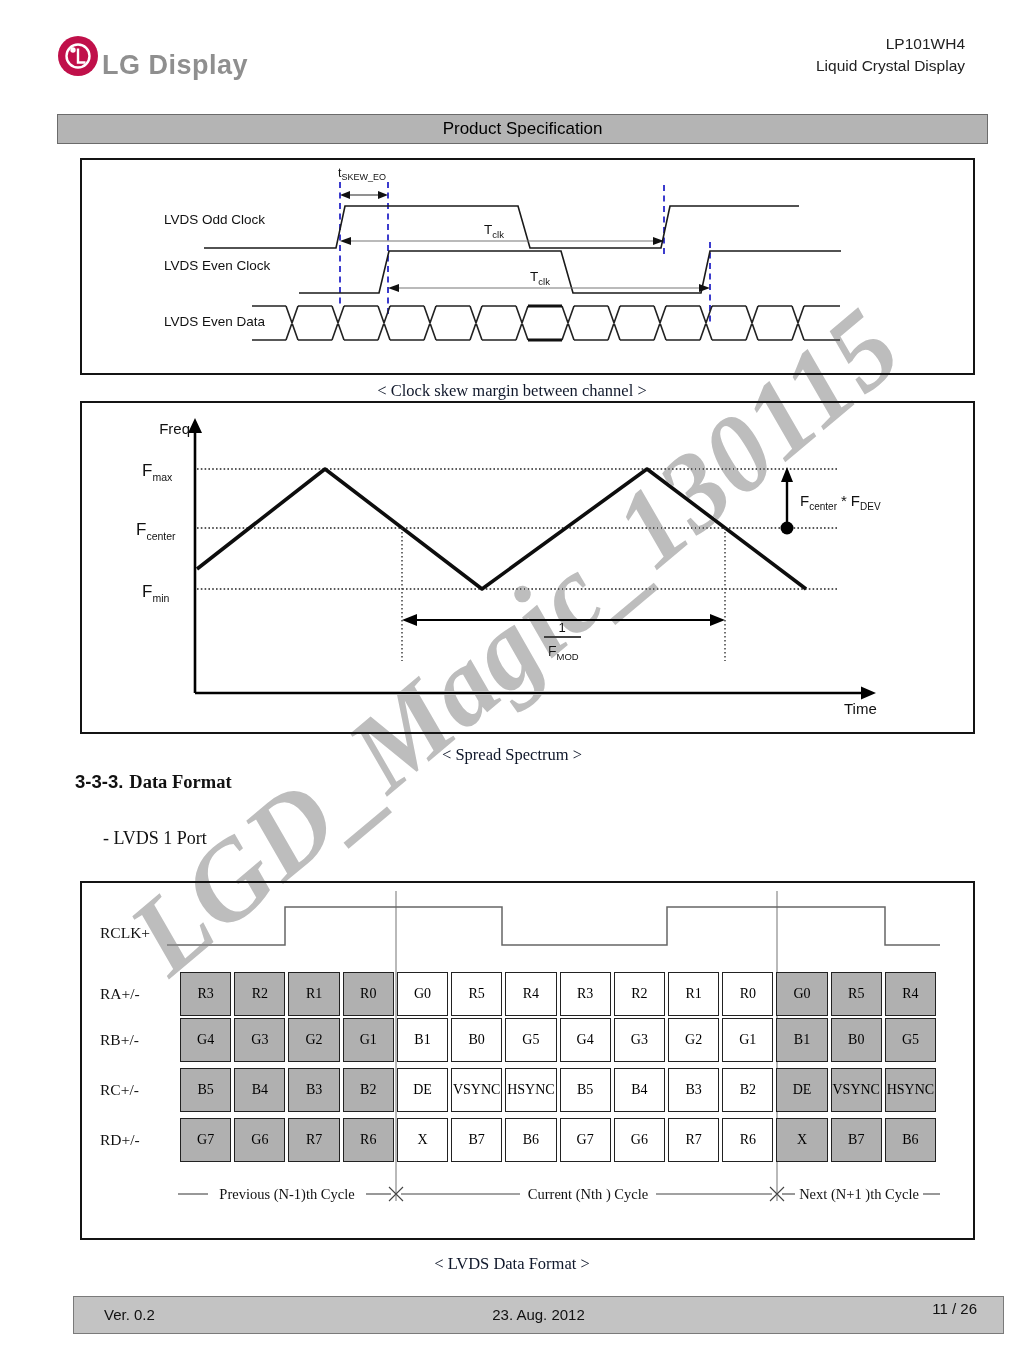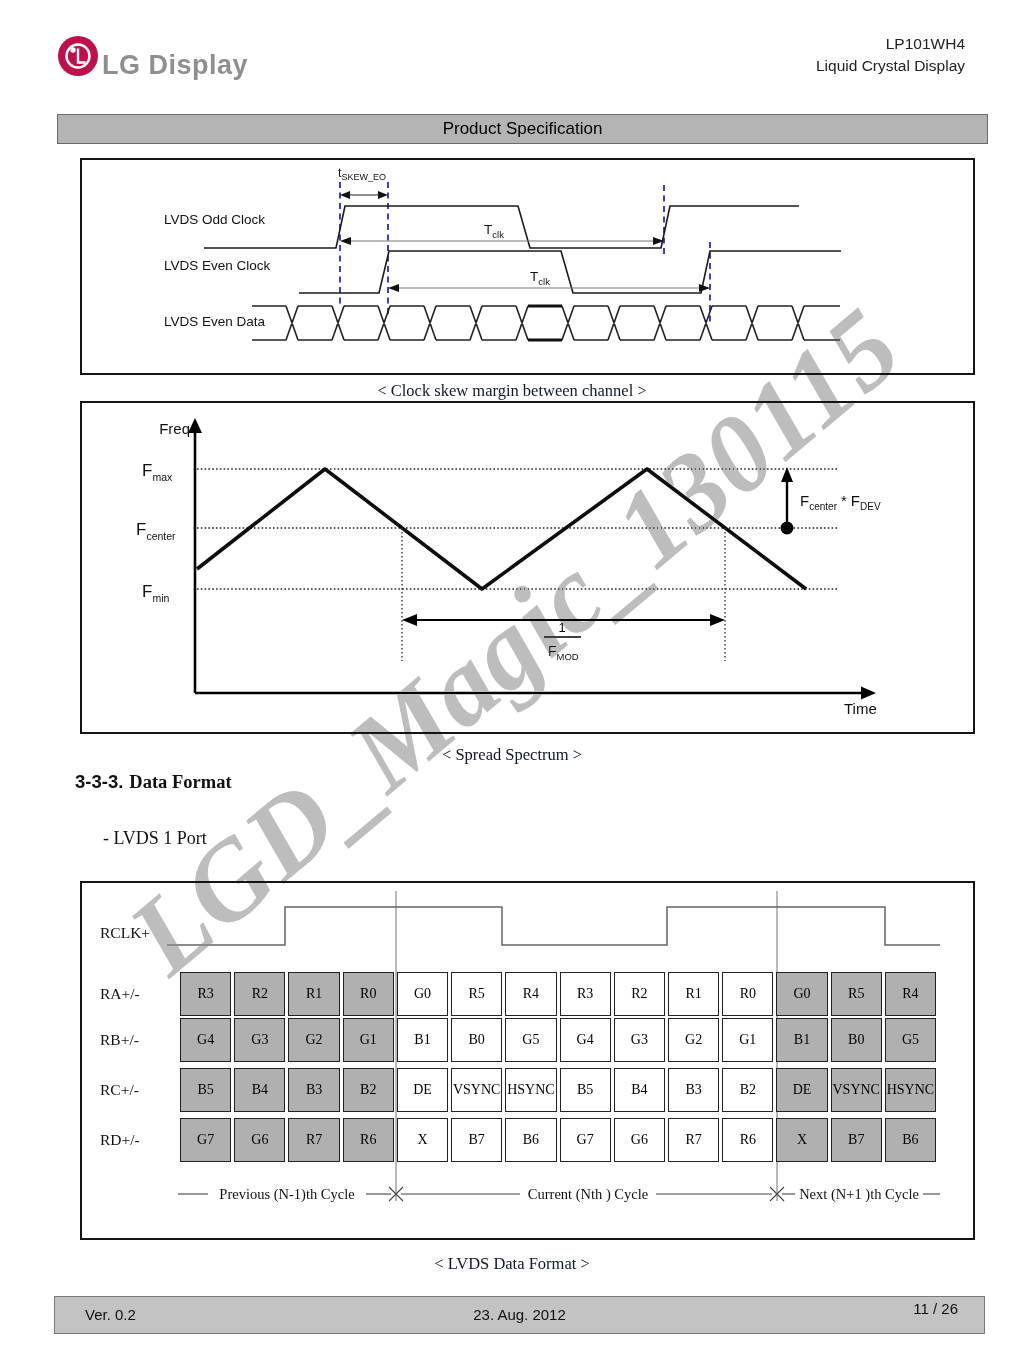--- a/index.html
+++ b/index.html
@@ -33,21 +33,21 @@
   .lvds-row{position:absolute;left:0;width:100%;height:44px;}
   .row-label{position:absolute;left:18px;top:50%;transform:translateY(-50%);
              font-family:"Liberation Serif",serif;font-size:15.5px;}
   .cells{position:absolute;left:98px;width:756px;height:44px;display:flex;gap:3px;}
   .cell{flex:1;border:1.3px solid #222;border-radius:0;background:#fff;
         display:flex;align-items:center;justify-content:center;
         font-family:"Liberation Serif",serif;font-size:14px;color:#000;overflow:hidden;}
   .cell.g{background:#b0b0b0;}
 
   
-  .footerbar{left:54px;top:1296px;width:929px;height:36px;background:#c3c3c3;border:1.5px solid #7a7a7a;}
+  .footerbar{left:73px;top:1296px;width:929px;height:36px;background:#c3c3c3;border:1.5px solid #7a7a7a;}
   .footerbar span{position:absolute;font-size:15px;color:#111;}
   .f-ver{left:30px;top:9px;}
   .f-date{left:0;right:0;top:9px;text-align:center;}
   .f-page{right:26px;top:3px;}
 
   
   .watermark{left:10px;top:578px;width:1010px;text-align:center;z-index:50;pointer-events:none;
              font-family:"Liberation Serif",serif;font-style:italic;font-weight:bold;
              font-size:110px;letter-spacing:1px;color:#bdbdbd;mix-blend-mode:darken;
              transform:rotate(-40deg);}

